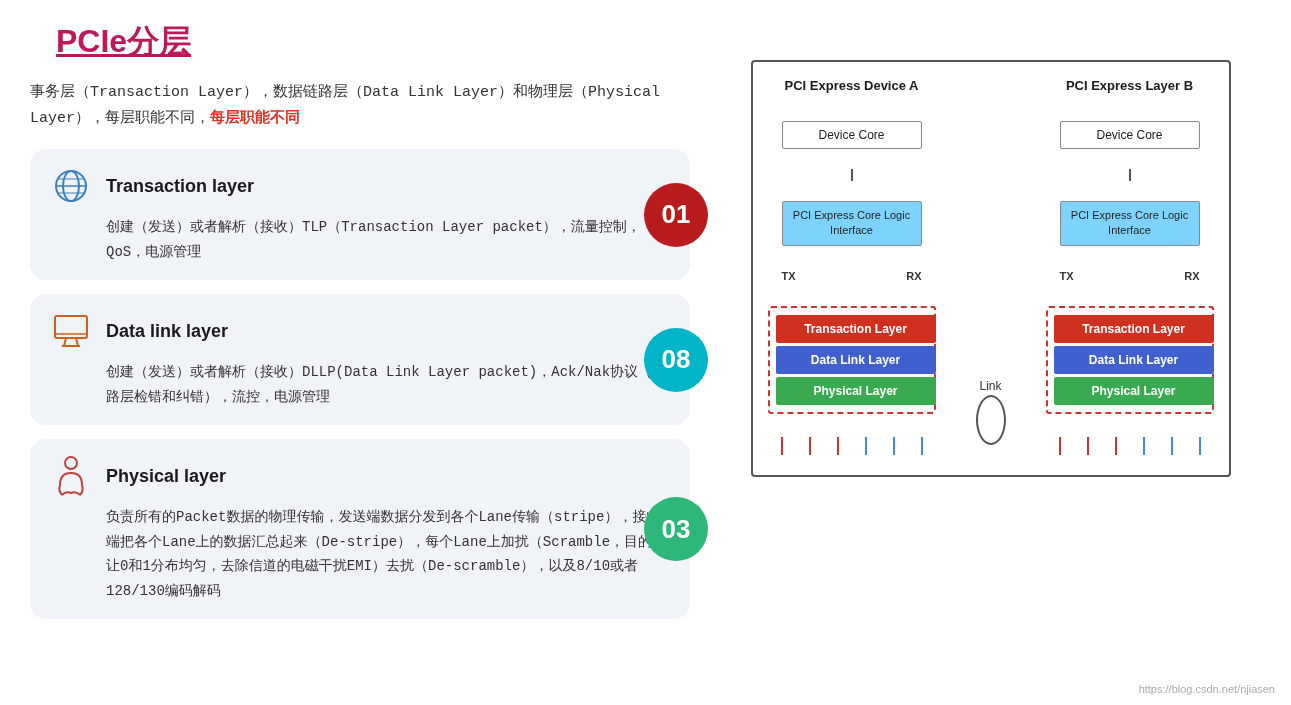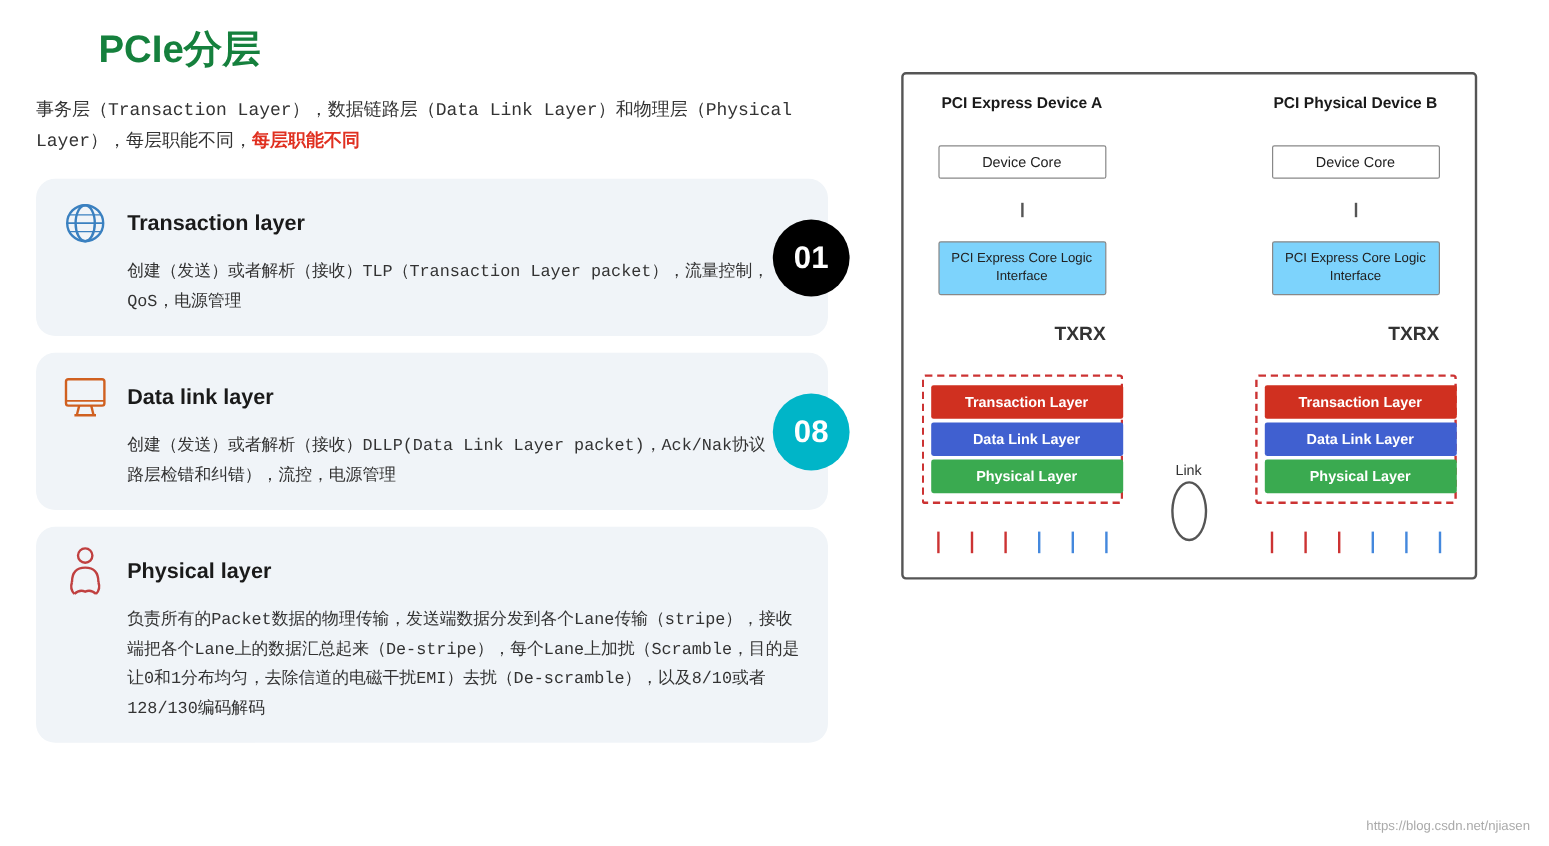--- a/index.html
+++ b/index.html
@@ -22,23 +22,24 @@
 
     .left-panel {
       flex: 0 0 660px;
       display: flex;
       flex-direction: column;
     }
 
     .page-title {
       font-size: 32px;
       font-weight: bold;
-      color: #15803d;
+      color: #be185d;
       margin-bottom: 16px;
-      margin-left: 52px;
+      margin-left: 26px;
+      text-decoration: underline;
     }
 
     .intro-text {
       font-size: 15px;
       color: #333;
       line-height: 1.7;
       margin-bottom: 18px;
       font-family: 'Courier New', monospace;
     }
 
@@ -97,21 +98,21 @@
       border-radius: 50%;
       display: flex;
       align-items: center;
       justify-content: center;
       font-size: 26px;
       font-weight: bold;
       color: #fff;
       z-index: 10;
     }
 
-    .num-01 { background: #000000; }
+    .num-01 { background: #b91c1c; }
     .num-02 { background: #00b5c8; }
     .num-03 { background: #2db87a; }
 
     
     .right-panel {
       flex: 1;
       display: flex;
       align-items: flex-start;
       justify-content: center;
       padding-top: 40px;
@@ -168,24 +169,24 @@
       width: 140px;
       background: #7dd3fc;
       color: #222;
       margin-bottom: 0;
       line-height: 1.4;
     }
 
     .tx-rx-row {
       display: flex;
       align-items: center;
-      justify-content: flex-end;
+      justify-content: space-between;
       width: 160px;
       margin: 4px 0;
-      font-size: 16px;
+      font-size: 11px;
       font-weight: bold;
       color: #333;
       padding: 0 10px;
     }
 
     .layer-block {
       border-radius: 2px;
       padding: 7px 10px;
       font-size: 12px;
       font-weight: bold;
@@ -289,20 +290,21 @@
             <circle cx="19" cy="8" r="6" stroke="#c04040" stroke-width="2" fill="none"></circle>
             <path d="M8 30 Q8 18 19 18 Q30 18 30 30" stroke="#c04040" stroke-width="2" fill="none"></path>
             <path d="M8 30 Q6 36 10 40" stroke="#c04040" stroke-width="2" fill="none"></path>
             <path d="M30 30 Q32 36 28 40" stroke="#c04040" stroke-width="2" fill="none"></path>
             <path d="M10 40 Q14 36 19 38 Q24 36 28 40" stroke="#c04040" stroke-width="2" fill="none"></path>
           </svg>
         </div>
         <span class="card-title">Physical layer</span>
       </div>
       <div class="card-body">负责所有的Packet数据的物理传输，发送端数据分发到各个Lane传输（stripe），接收端把各个Lane上的数据汇总起来（De-stripe），每个Lane上加扰（Scramble，目的是让0和1分布均匀，去除信道的电磁干扰EMI）去扰（De-scramble），以及8/10或者128/130编码解码</div>
+      <div class="card-number num-03">03</div>
     </div>
   </div>
 
   <div class="right-panel">
     <div class="diagram-box">
       <div class="diagram-row">
 
         <div class="device-col">
           <div class="device-title">PCI Express Device A</div>
           <div class="device-core-box">Device Core</div>
@@ -328,21 +330,21 @@
             <div style="width:2px;height:18px;background:#4488dd;"></div>
           </div>
         </div>
 
         <div class="link-area" style="display:flex;flex-direction:column;align-items:center;justify-content:flex-end;padding-bottom:10px;">
           <div class="link-label" style="">Link</div>
           <div class="link-oval"></div>
         </div>
 
         <div class="device-col">
-          <div class="device-title">PCI Physical Device B</div>
+          <div class="device-title">PCI Express Layer B</div>
           <div class="device-core-box">Device Core</div>
           <div style="width:2px;height:12px;background:#555;margin:0 auto;"></div>
           <div class="logic-interface-box">PCI Express Core Logic Interface</div>
           <div class="tx-rx-row">
             <span>TX</span>
             <span>RX</span>
           </div>
 
           <div style="border: 2px dashed #cc3333; border-radius:3px; padding:4px 6px; width:168px;">
             <div class="layer-block transaction-layer-block">Transaction Layer</div>

